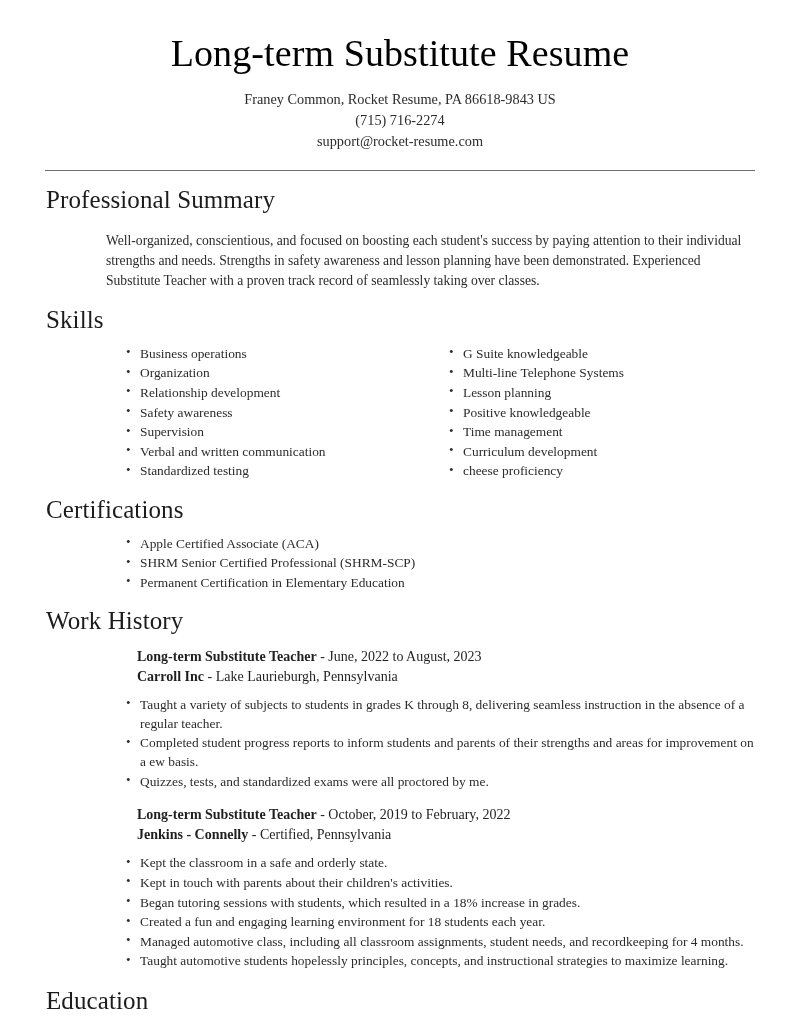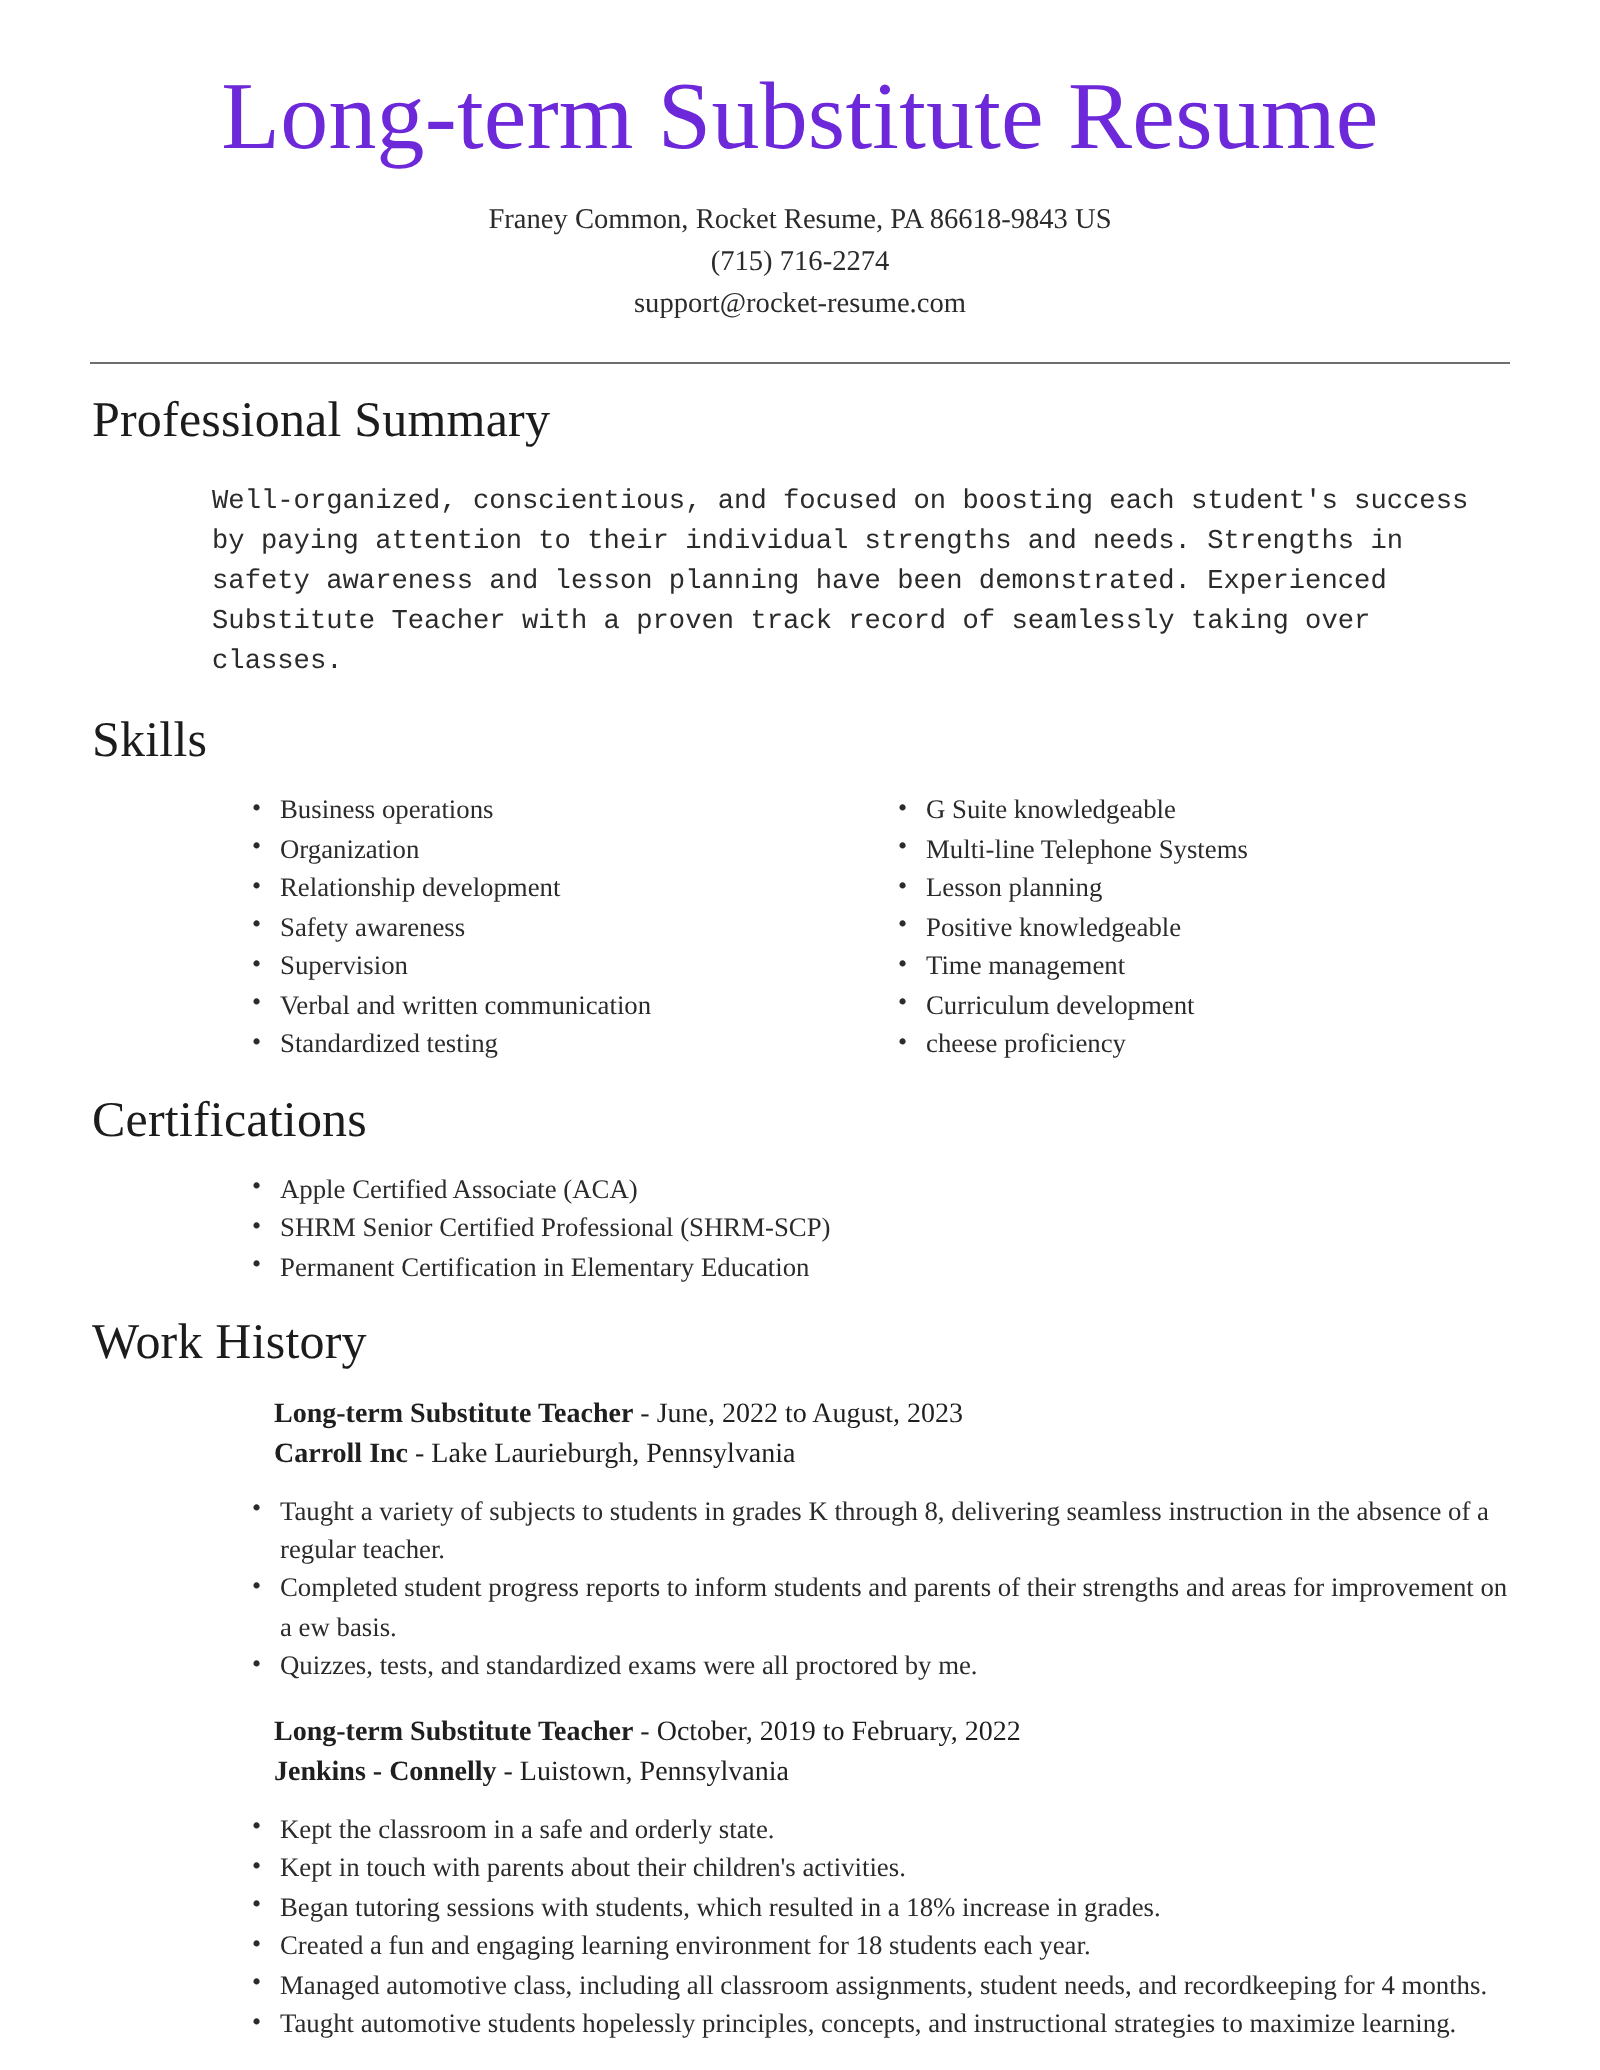--- a/index.html
+++ b/index.html
@@ -24,26 +24,26 @@
     position: relative;
   }
 
   
   .resume-header {
     text-align: center;
     padding: 32px 48px 0 48px;
   }
   .resume-title {
     font-family: "Liberation Serif", "DejaVu Serif", serif;
-    font-size: 48px;
+    font-size: 38px;
     font-weight: 400;
     line-height: 1.12;
     letter-spacing: 0.1px;
     margin: 0 0 14px 0;
-    color: #6d28d9;
+    color: #000000;
   }
   .contact-line {
     font-size: 14.3px;
     line-height: 1.48;
     color: #2b2b2b;
     margin: 0;
   }
   .header-rule {
     border: none;
     border-top: 1.6px solid #6e6e6e;
@@ -64,21 +64,20 @@
     letter-spacing: 0.1px;
   }
 
   .summary-text {
     font-size: 13.6px;
     line-height: 1.47;
     margin: 16px 0 2px 0;
     padding: 0 12px 0 60px;
     color: #2b2b2b;
     text-align: left;
-    font-family: Liberation Mono, monospace;
   }
 
   
   ul.bullets {
     margin: 0;
     padding: 0 0 0 80px;
     list-style: none;
   }
   ul.bullets li {
     position: relative;
@@ -214,21 +213,21 @@
       </ul>
     </div>
 
     <div class="job">
       <div class="job-line">
         <span class="strong">Long-term Substitute Teacher</span>
         <span class="plain">- October, 2019 to February, 2022</span>
       </div>
       <div class="job-line">
         <span class="strong">Jenkins - Connelly</span>
-        <span class="plain">- Luistown, Pennsylvania</span>
+        <span class="plain">- Certified, Pennsylvania</span>
       </div>
       <ul class="bullets">
         <li>Kept the classroom in a safe and orderly state.</li>
         <li>Kept in touch with parents about their children's activities.</li>
         <li>Began tutoring sessions with students, which resulted in a 18% increase in grades.</li>
         <li>Created a fun and engaging learning environment for 18 students each year.</li>
         <li>Managed automotive class, including all classroom assignments, student needs, and recordkeeping for 4 months.</li>
         <li>Taught automotive students hopelessly principles, concepts, and instructional strategies to maximize learning.</li>
       </ul>
     </div>

